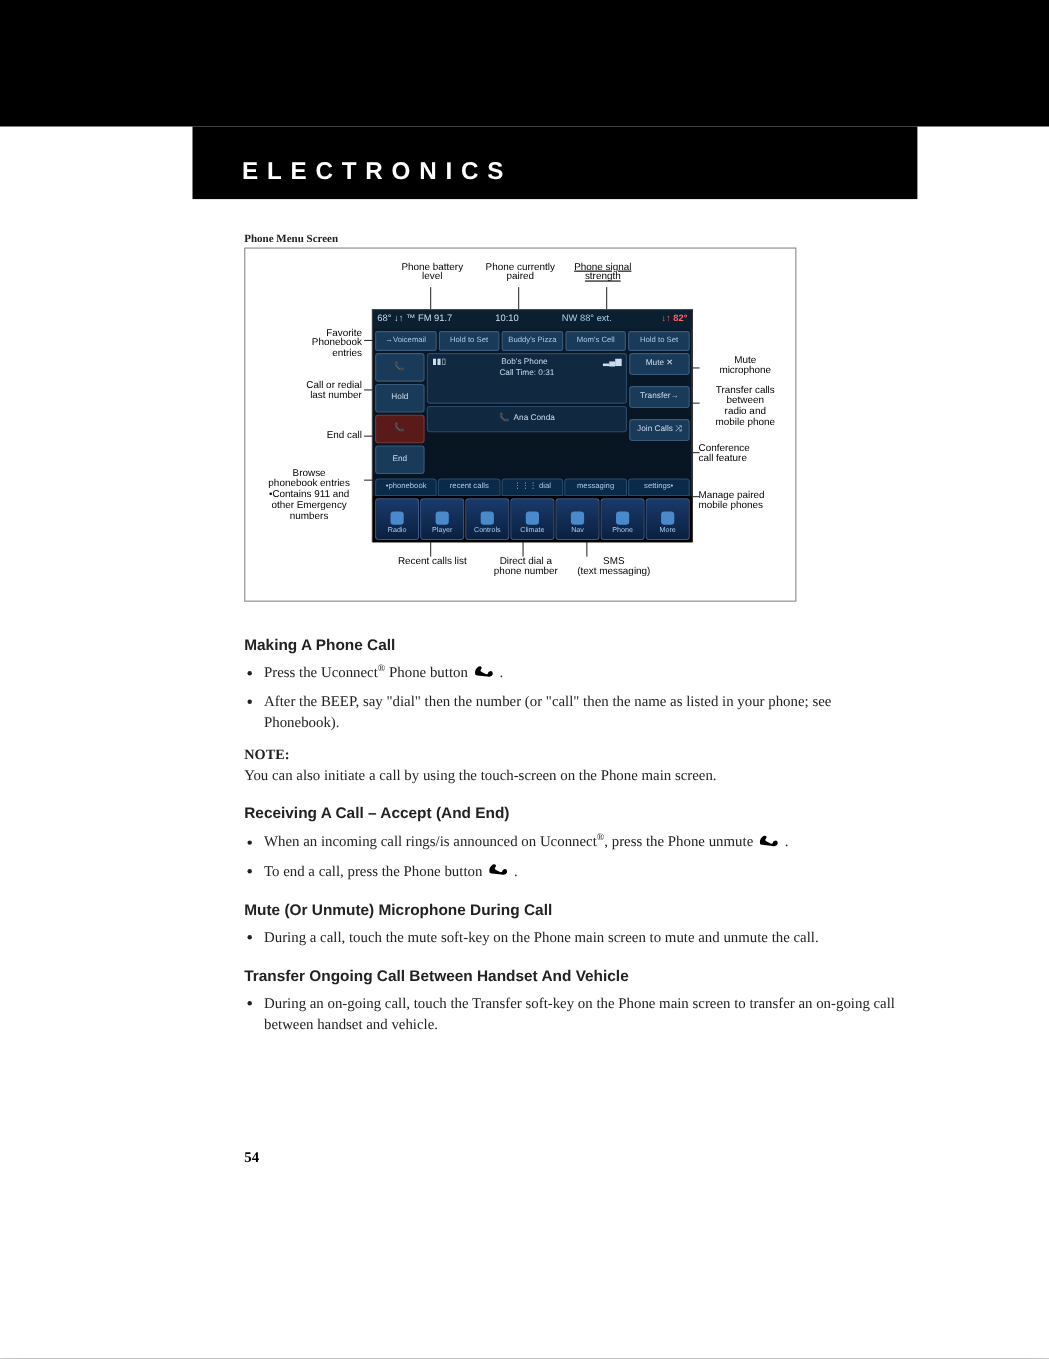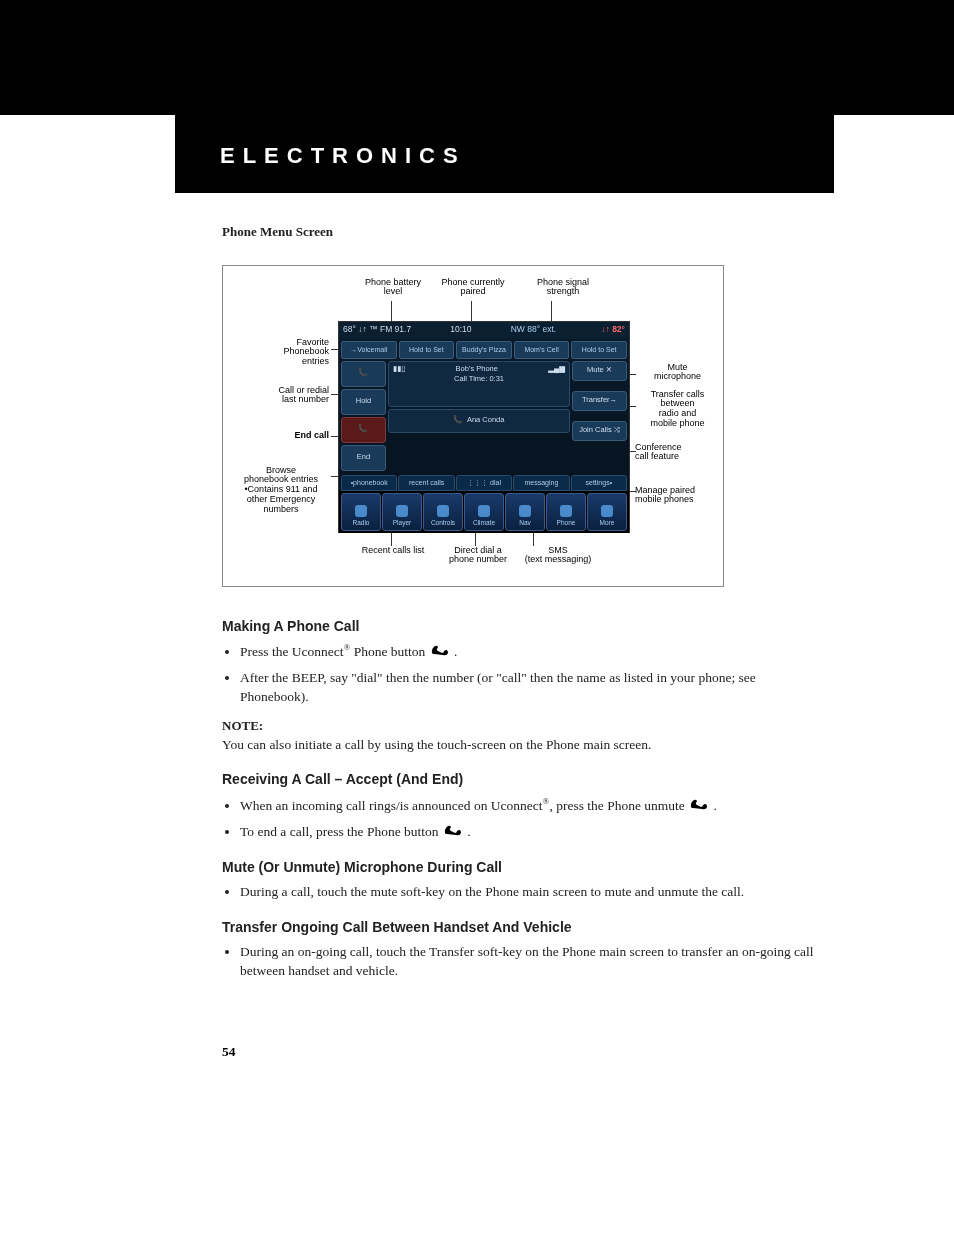--- a/index.html
+++ b/index.html
@@ -18,37 +18,37 @@
     box-shadow: 0 0 20px rgba(0,0,0,0.5);
   }
   .top-black {
     background: #000;
     height: 115px;
     width: 100%;
   }
   .header-bar {
     background: #000;
     color: #fff;
-    padding: 28px 0 24px 45px;
+    padding: 28px 0 12px 45px;
     font-family: Arial, Helvetica, sans-serif;
     font-weight: bold;
     font-size: 22px;
     letter-spacing: 8px;
     margin: 0 120px 0 175px;
   }
   .content {
     padding: 30px 130px 0 222px;
     font-size: 13.5px;
     color: #222;
     line-height: 1.35;
   }
   .figure-title {
     font-weight: bold;
-    font-size: 13px;
-    margin-bottom: 24px;
+    font-size: 10px;
+    margin-bottom: 0;
   }
   .diagram {
     border: 1px solid #888;
     width: 500px;
     height: 320px;
     position: relative;
     font-family: Arial, Helvetica, sans-serif;
     font-size: 9.5px;
     color: #000;
     background: #fff;
@@ -202,25 +202,25 @@
   <div class="top-black"></div>
   <div class="header-bar">ELECTRONICS</div>
 
   <div class="content">
     <div class="figure-title">Phone Menu Screen</div>
 
     <div class="diagram">
 
       <div class="callout" style="left:130px; top:12px; width:80px;">Phone battery<br>level</div>
       <div class="callout" style="left:210px; top:12px; width:80px;">Phone currently<br>paired</div>
-      <div class="callout" style="left:300px; top:12px; width:80px;">Phone signal<br>strength</div>
+      <div class="callout" style="left:285px; top:12px; width:80px;text-decoration:underline;">Phone signal<br>strength</div>
 
       <div class="callout" style="left:6px; top:72px; width:100px; text-align:right;">Favorite<br>Phonebook<br>entries</div>
       <div class="callout" style="left:6px; top:120px; width:100px; text-align:right;">Call or redial<br>last number</div>
-      <div class="callout" style="left:6px; top:165px; width:100px; text-align:right;font-weight:bold;">End call</div>
+      <div class="callout" style="left:6px; top:165px; width:100px; text-align:right;">End call</div>
       <div class="callout" style="left:6px; top:200px; width:104px; text-align:center;">Browse<br>phonebook entries<br>•Contains 911 and<br>other Emergency<br>numbers</div>
 
       <div class="callout" style="left:412px; top:97px; width:85px; text-align:center;">Mute<br>microphone</div>
       <div class="callout" style="left:412px; top:124px; width:85px; text-align:center;">Transfer calls<br>between<br>radio and<br>mobile phone</div>
       <div class="callout" style="left:412px; top:177px; width:85px; text-align:left;">Conference<br>call feature</div>
       <div class="callout" style="left:412px; top:220px; width:85px; text-align:left;">Manage paired<br>mobile phones</div>
 
       <div class="callout" style="left:130px; top:280px; width:80px;">Recent calls list</div>
       <div class="callout" style="left:215px; top:280px; width:80px;">Direct dial a<br>phone number</div>
       <div class="callout" style="left:295px; top:280px; width:80px;">SMS<br>(text messaging)</div>

